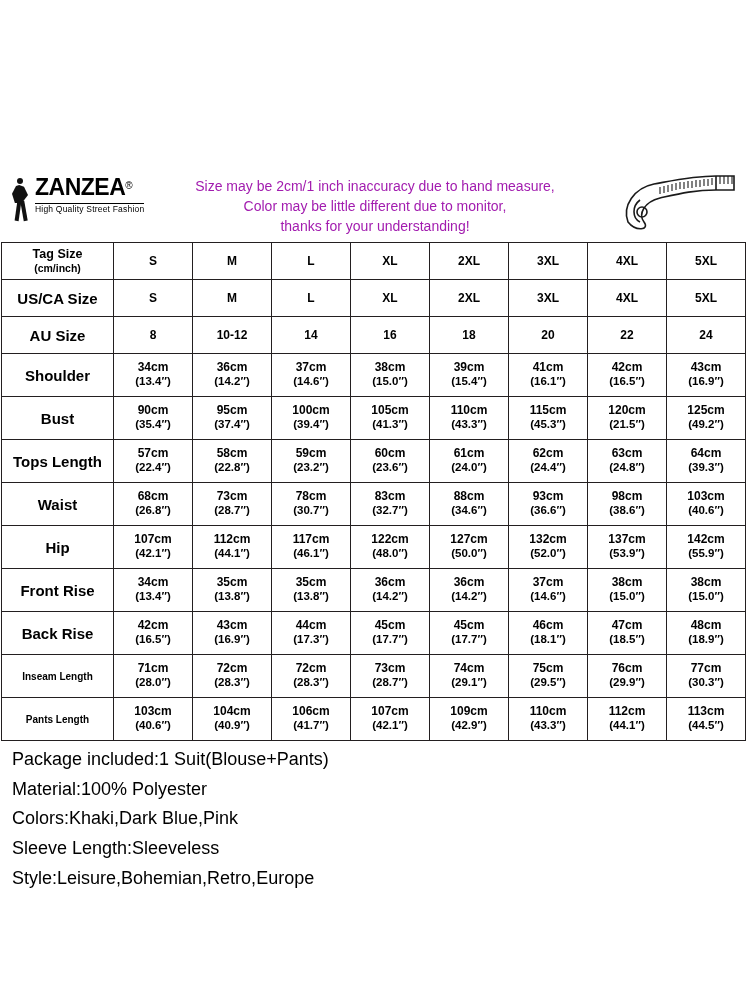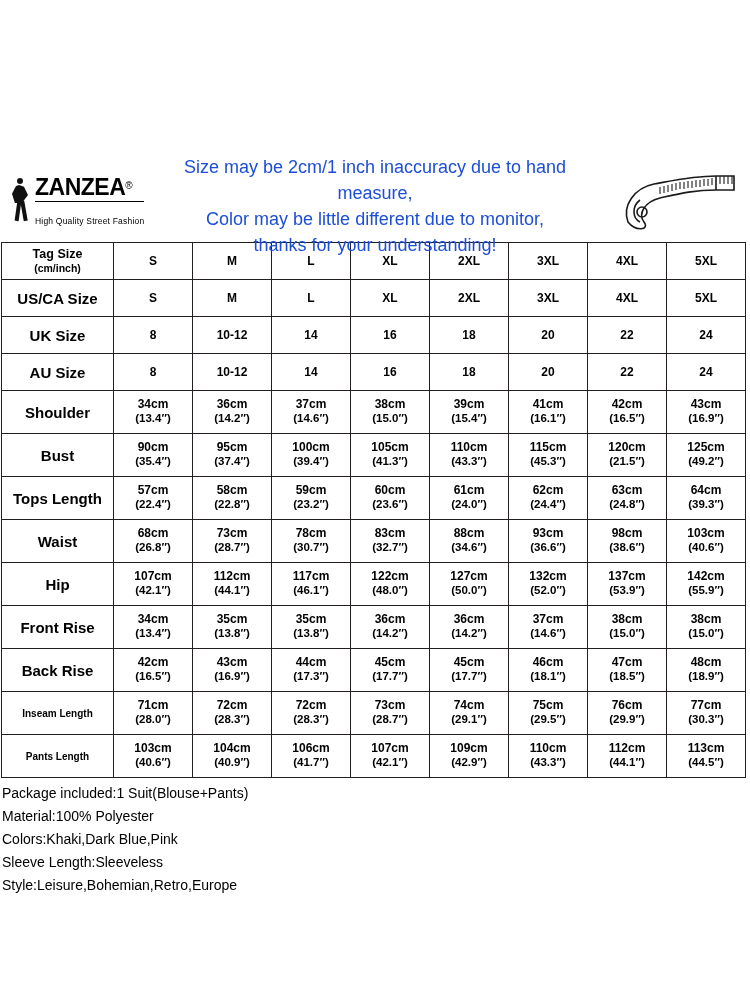--- a/index.html
+++ b/index.html
@@ -80,28 +80,28 @@
   .brand-reg {
     font-size: 10px;
     vertical-align: super;
     font-weight: normal;
   }
   .brand-tag {
     font-size: 8.5px;
     letter-spacing: 0.2px;
     margin-top: 2px;
     border-top: 1px solid #000;
-    padding-top: 15px;
+    padding-top: 1px;
     display: inline-block;
   }
   .header-note {
     text-align: center;
-    font-size: 18px;
+    font-size: 14px;
     line-height: 1.45;
-    color: #1d4ed8;
+    color: #a21caf;
     width: 420px;
   }
   .tape {
     position: absolute;
     right: 10px;
     top: 0px;
     width: 120px;
     height: 66px;
   }
   
@@ -136,22 +136,22 @@
     font-size: 10.5px;
     display: block;
   }
   tr.hrow td { height: 32px; }
   tr.mrow td { height: 38px; }
   .cm { display: block; line-height: 1.15; font-size: 12px; }
   .inch { display: block; line-height: 1.15; font-size: 11.5px; }
   
   .footer {
     margin-top: 4px;
-    padding-left: 2px;
-    font-size: 14px;
+    padding-left: 12px;
+    font-size: 18px;
     line-height: 1.65;
   }
   .footer div { white-space: nowrap; }
 </style>
 </head>
 <body>
 
 <div class="sheet">
 
   <div class="header">
@@ -238,31 +238,20 @@
           <td>S</td>
           <td>M</td>
           <td>L</td>
           <td>XL</td>
           <td>2XL</td>
           <td>3XL</td>
           <td>4XL</td>
           <td>5XL</td>
         </tr>
         <tr class="hrow">
-          <td class="rowlabel">UK Size</td>
-          <td>8</td>
-          <td>10-12</td>
-          <td>14</td>
-          <td>16</td>
-          <td>18</td>
-          <td>20</td>
-          <td>22</td>
-          <td>24</td>
-        </tr>
-        <tr class="hrow">
           <td class="rowlabel">AU Size</td>
           <td>8</td>
           <td>10-12</td>
           <td>14</td>
           <td>16</td>
           <td>18</td>
           <td>20</td>
           <td>22</td>
           <td>24</td>
         </tr>

